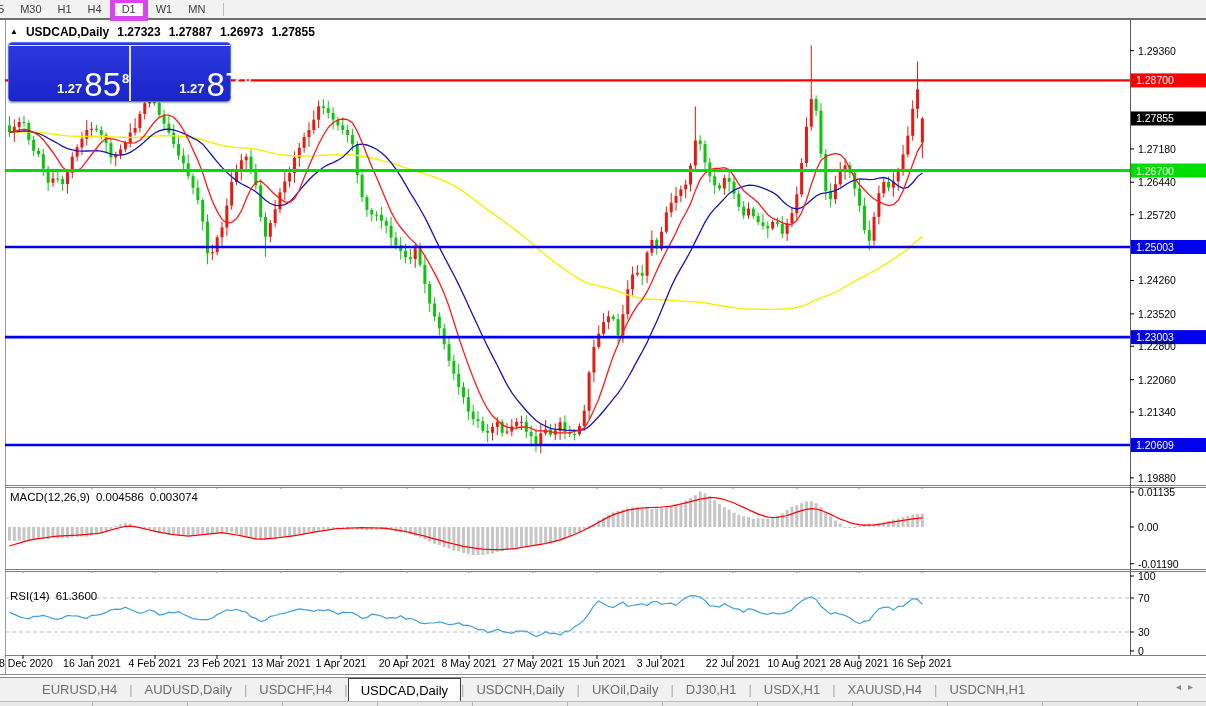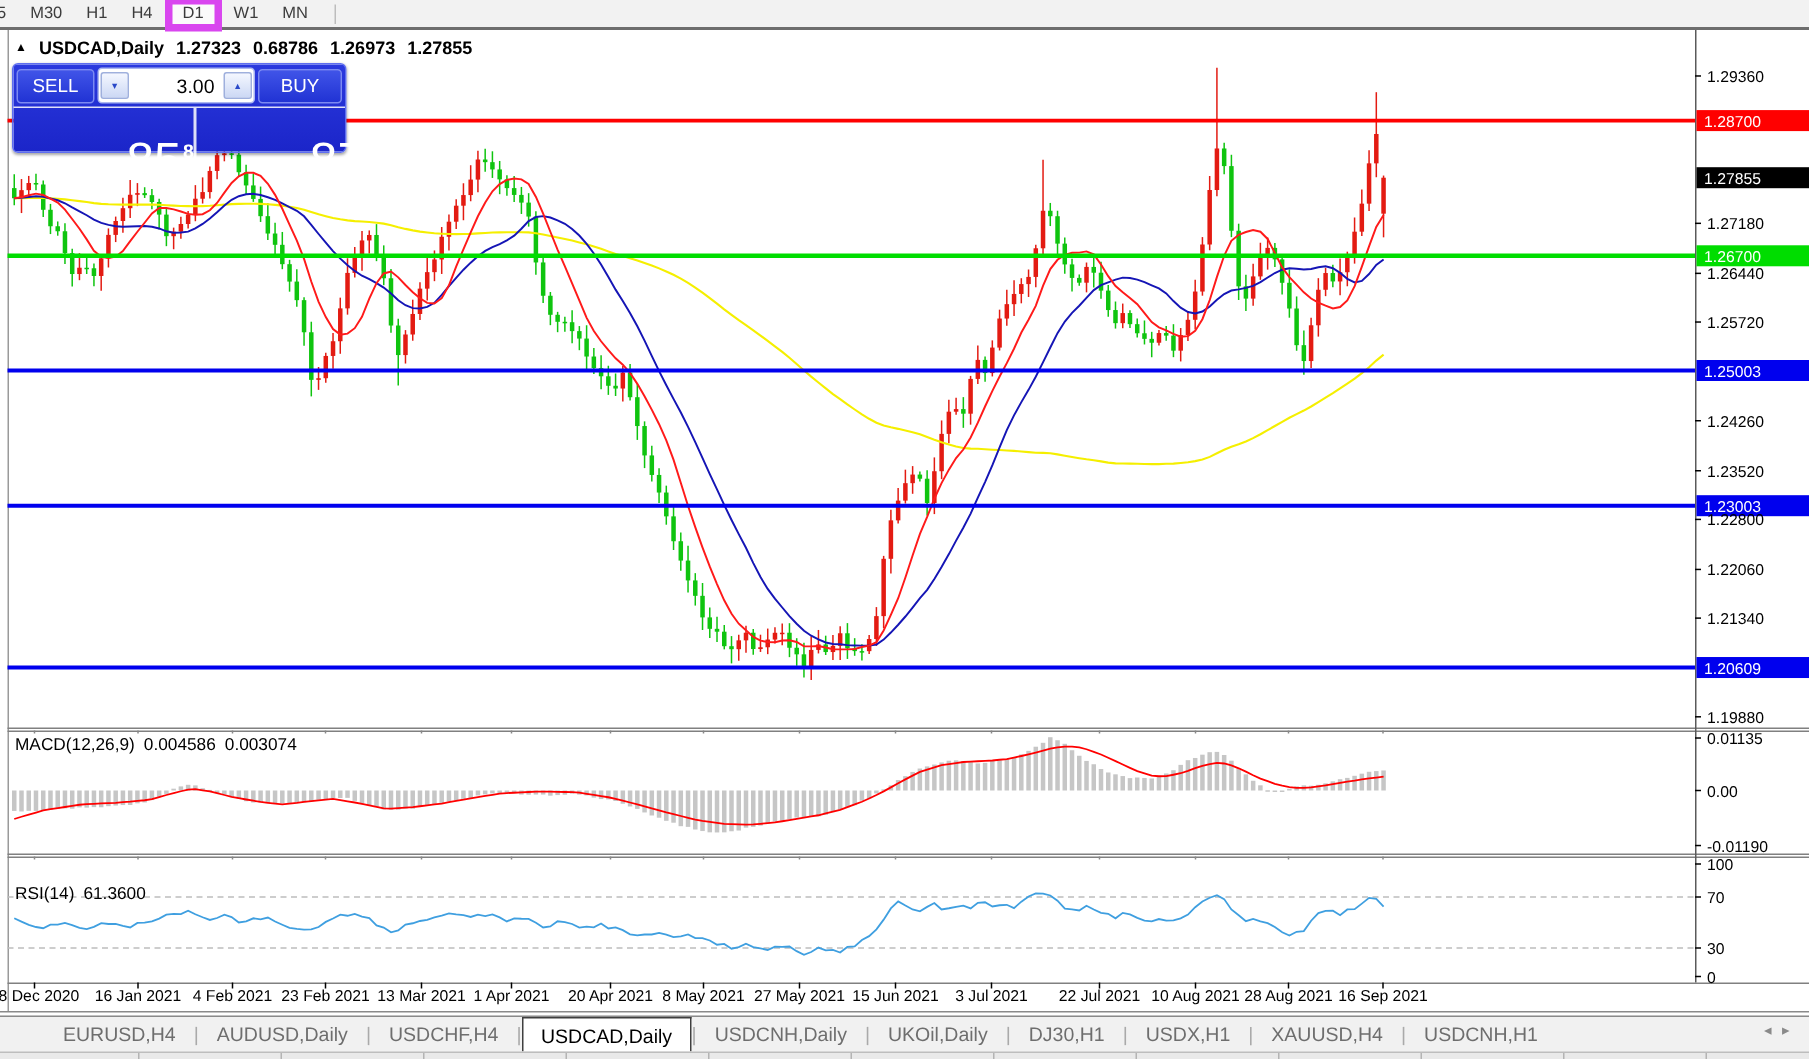--- a/index.html
+++ b/index.html
@@ -783,35 +783,26 @@
         <line x1="922" y1="487" x2="922" y2="489" stroke="#888"></line>
         <line x1="922" y1="571" x2="922" y2="573" stroke="#888"></line>
         <text x="922" y="667" font-size="10.5" fill="#000" text-anchor="middle">16 Sep 2021</text>
       </g>
     </svg>
 
   <div class="title-row">
     <span class="tri">▲</span>
     <span>USDCAD,Daily</span>
     <span>1.27323</span>
-    <span>0.68786</span>
+    <span>1.27887</span>
     <span>1.26973</span>
     <span>1.27855</span>
   </div>
 
   <div class="trade-panel">
-    <div class="tp-top">
-      <div class="tp-btn">SELL</div>
-      <div class="stepper">
-        <div class="st-btn">▾</div>
-        <div class="st-val">3.00</div>
-        <div class="st-btn">▴</div>
-      </div>
-      <div class="tp-btn buy">BUY</div>
-    </div>
     <div class="tp-prices">
       <div class="tp-quote left">
         <span class="tp-small">1.27</span>
         <span class="tp-big">85</span>
         <span class="tp-sup">8</span>
       </div>
       <div class="tp-quote">
         <span class="tp-small">1.27</span>
         <span class="tp-big">87</span>
         <span class="tp-sup">0</span>

